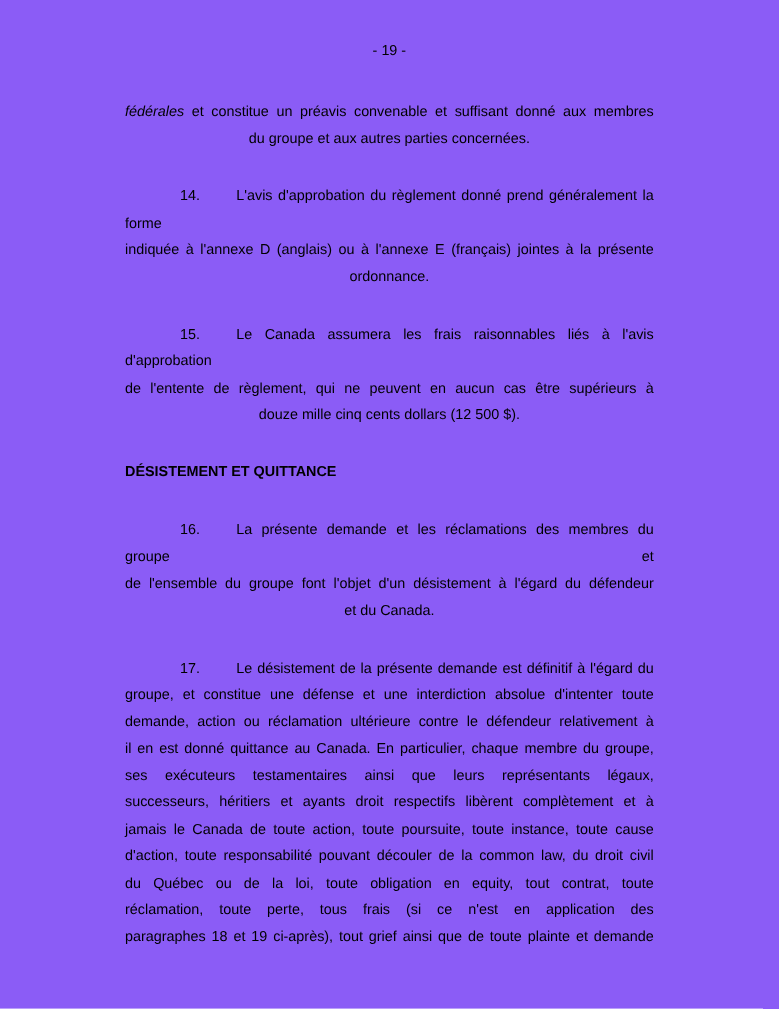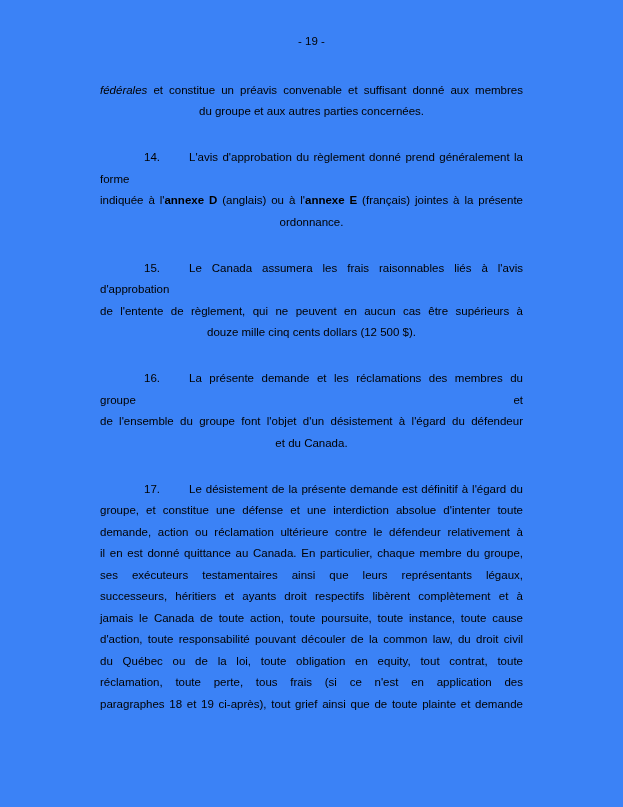--- a/index.html
+++ b/index.html
@@ -1,34 +1,34 @@
 <!DOCTYPE html>
 <html lang="fr"><head>
 <meta charset="utf-8">
 <style>
   html, body { margin: 0; padding: 0; background: #ffffff; }
   .page {
     position: relative;
     box-sizing: border-box;
     width: 623px;
     height: 807px;
-    background: #3b82f6;
+    background: #8b5cf6;
     color: #000000;
     padding: 31px 100px 0 100px;
     font-family: "Liberation Sans", "DejaVu Sans", sans-serif;
     font-size: 11.5px;
     line-height: 21.5px;
     overflow: hidden;
   }
   .pageno { text-align: center; margin-bottom: 27px; }
   .para { margin: 0 0 24.5px 0; }
   .line { white-space: normal; text-align: center; }
   .just { text-align: justify; text-align-last: justify; }
   .pnum { display: inline-block; width: 45px; margin-left: 44px; }
-  .b { font-weight: bold; }
+  .b { font-weight: normal; }
   .i { font-style: italic; margin-top: 36px; }
   .heading { font-weight: bold; margin: 0 0 24.5px 0; }
   span { white-space: pre-wrap; }
 </style>
 </head>
 <body>
 
 <div class="page">
 
   <div class="pageno">- 19 -</div>
@@ -43,20 +43,21 @@
     <div class="line just"><span>indiquée à l'</span><span class="b">annexe D</span><span> (anglais) ou à l'</span><span class="b">annexe E</span><span> (français) jointes à la présente</span></div>
     <div class="line"><span>ordonnance.</span></div>
   </div>
 
   <div class="para">
     <div class="line just"><span class="pnum">15.</span><span>Le Canada assumera les frais raisonnables liés à l'avis d'approbation</span></div>
     <div class="line just"><span>de l'entente de règlement, qui ne peuvent en aucun cas être supérieurs à</span></div>
     <div class="line"><span>douze mille cinq cents dollars (12 500 $).</span></div>
   </div>
 
+  <div class="heading">DÉSISTEMENT ET QUITTANCE</div>
 
   <div class="para">
     <div class="line just"><span class="pnum">16.</span><span>La présente demande et les réclamations des membres du groupe et</span></div>
     <div class="line just"><span>de l'ensemble du groupe font l'objet d'un désistement à l'égard du défendeur</span></div>
     <div class="line"><span>et du Canada.</span></div>
   </div>
 
   <div class="para">
     <div class="line just"><span class="pnum">17.</span><span>Le désistement de la présente demande est définitif à l'égard du</span></div>
     <div class="line just"><span>groupe, et constitue une défense et une interdiction absolue d'intenter toute</span></div>

